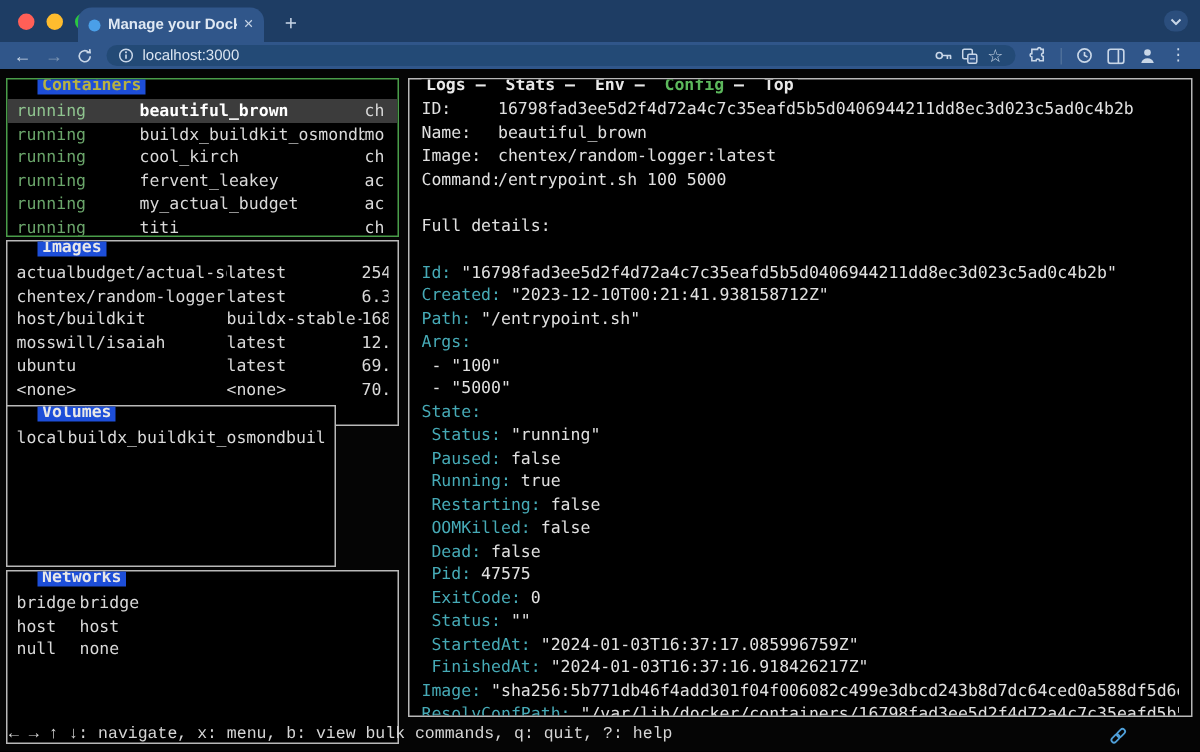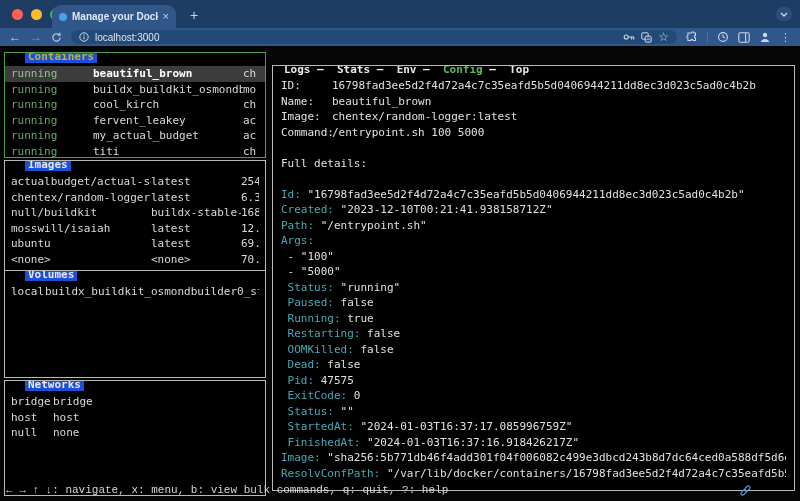--- a/index.html
+++ b/index.html
@@ -38,23 +38,23 @@
   
   .term { position:relative; width:800px; height:455px; background:#050505;
           font-family:"DejaVu Sans Mono","Liberation Mono",monospace; font-size:11px; color:#d9d9d9; }
   .panel { position:absolute; border:1px solid #b9b9b9; background:#000; overflow:hidden; }
   .panel.focused { border-color:#4a9e4a; }
   .ptitle { position:absolute; top:-2px; left:8px; background:#1d4ed8; padding:0 3px; font-weight:bold;
             color:#e8e8e8; font-size:11px; line-height:12px;margin-left:12px; }
   .ptitle.yellow { color:#b8b242; }
   #p-containers { left:4px; top:6px;   width:262px; height:106px; }
   #p-images     { left:4px; top:114px; width:262px; height:124px; }
-  #p-volumes    { left:4px; top:224px; width:262px; height:108px; }
+  #p-volumes    { left:4px; top:224px; width:220px; height:108px; }
   #p-networks   { left:4px; top:334px; width:262px; height:116px;  }
-  #p-detail     { left:272px; top:19px; width:523px; height:426px; }
+  #p-detail     { left:272px; top:6px; width:523px; height:426px; }
 
   .rows { padding-top:13px; }
   .row { display:flex; height:15.5px; line-height:15.5px; padding:0 6px; white-space:pre; }
   .row.selected { background:#3c3c3c; }
   .row.selected .cname { color:#ffffff; font-weight:bold; }
   .cstate { width:82px; flex:none; color:#6aa56a; overflow:hidden; }
   .row.selected .cstate { color:#8fc48f; }
   .cname { flex:1; color:#d9d9d9; overflow:hidden; }
   .cimg { width:16px; flex:none; color:#d9d9d9; overflow:hidden; }
   .iname { width:140px; flex:none; overflow:hidden; }
@@ -214,21 +214,21 @@
           <span class="isize">254.96</span>
         </div>
 
         <div class="row">
           <span class="iname">chentex/random-logger</span>
           <span class="itag">latest</span>
           <span class="isize">6.36MB</span>
         </div>
 
         <div class="row">
-          <span class="iname">null/buildkit</span>
+          <span class="iname">host/buildkit</span>
           <span class="itag">buildx-stable-1</span>
           <span class="isize">168.13</span>
         </div>
 
         <div class="row">
           <span class="iname">mosswill/isaiah</span>
           <span class="itag">latest</span>
           <span class="isize">12.58M</span>
         </div>
 
@@ -325,20 +325,21 @@
           <div class="dline"><span class="dkey">Created:</span><span class="dval"> "2023-12-10T00:21:41.938158712Z"</span></div>
 
           <div class="dline"><span class="dkey">Path:</span><span class="dval"> "/entrypoint.sh"</span></div>
 
           <div class="dline"><span class="dkey">Args:</span><span class="dval"></span></div>
 
           <div class="dline"><span class="dkey"></span><span class="dval"> - "100"</span></div>
 
           <div class="dline"><span class="dkey"></span><span class="dval"> - "5000"</span></div>
 
+          <div class="dline"><span class="dkey">State:</span><span class="dval"></span></div>
 
           <div class="dline"><span class="dkey"> Status:</span><span class="dval"> "running"</span></div>
 
           <div class="dline"><span class="dkey"> Paused:</span><span class="dval"> false</span></div>
 
           <div class="dline"><span class="dkey"> Running:</span><span class="dval"> true</span></div>
 
           <div class="dline"><span class="dkey"> Restarting:</span><span class="dval"> false</span></div>
 
           <div class="dline"><span class="dkey"> OOMKilled:</span><span class="dval"> false</span></div>

